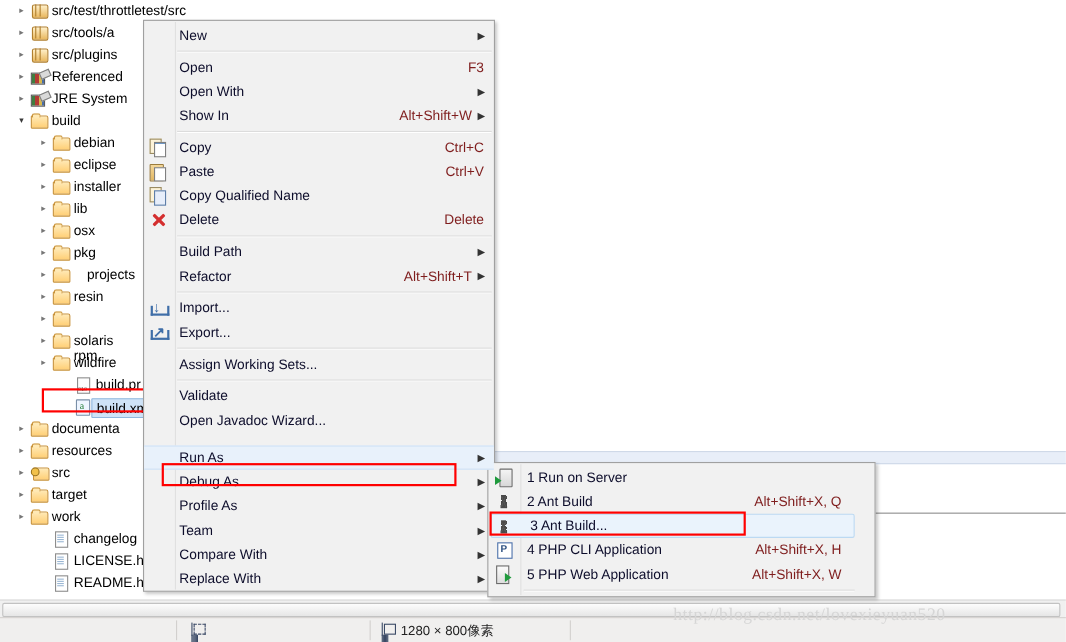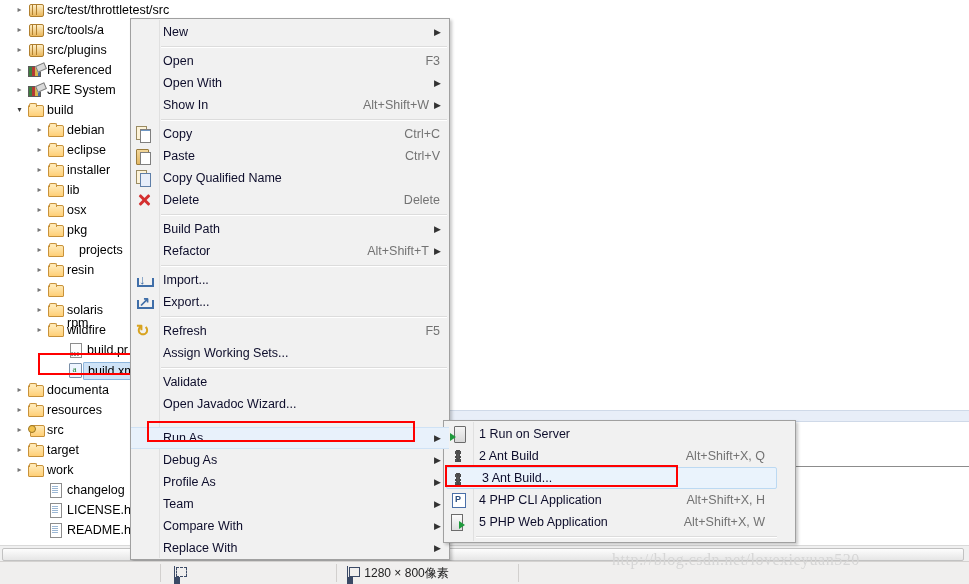--- a/index.html
+++ b/index.html
@@ -320,21 +320,21 @@
     padding-right: 10px;
     white-space: nowrap;
     font-size: 12.5px;
     color: #0d0d2b;
     z-index: 2;
   }
   .mi .mlabel { display: inline-block; }
   .mi .maccel {
     position: absolute;
     right: 20px;
-    color: #737373;
+    color: #7f1d1d;
     font-size: 12.5px;
   }
   .mi .maccel.noarrow { right: 9px; }
   .mi .marrow {
     position: absolute;
     right: 8px; top: 0;
     font-size: 9px;
     color: #333;
   }
   .mi .micon {
@@ -806,23 +806,20 @@
     <div class="mi"><span class="mlabel">Build Path</span><span class="marrow" style="line-height: 22px;">▶</span></div>
     <div class="mi"><span class="mlabel">Refactor</span><span class="maccel">Alt+Shift+T</span><span class="marrow" style="line-height: 22px;">▶</span></div>
     <div class="msep"></div>
     <div class="mi"><span class="micon">
         <span class="g-import"></span>
       </span><span class="mlabel">Import...</span></div>
     <div class="mi"><span class="micon">
         <span class="g-export"></span>
       </span><span class="mlabel">Export...</span></div>
     <div class="msep"></div>
-    <div class="mi"><span class="micon">
-        <span class="g-refresh"></span>
-      </span><span class="mlabel">Refresh</span><span class="maccel noarrow">F5</span></div>
     <div class="mi"><span class="mlabel">Assign Working Sets...</span></div>
     <div class="msep"></div>
     <div class="mi"><span class="mlabel">Validate</span></div>
     <div class="mi"><span class="mlabel">Open Javadoc Wizard...</span></div>
     <div class="mi highlight"><span class="mlabel">Run As</span><span class="marrow" style="line-height: 20px;">▶</span></div>
     <div class="mi"><span class="mlabel">Debug As</span><span class="marrow" style="line-height: 22px;">▶</span></div>
     <div class="mi"><span class="mlabel">Profile As</span><span class="marrow" style="line-height: 22px;">▶</span></div>
     <div class="mi"><span class="mlabel">Team</span><span class="marrow" style="line-height: 22px;">▶</span></div>
     <div class="mi"><span class="mlabel">Compare With</span><span class="marrow" style="line-height: 22px;">▶</span></div>
     <div class="mi"><span class="mlabel">Replace With</span><span class="marrow" style="line-height: 22px;">▶</span></div>

